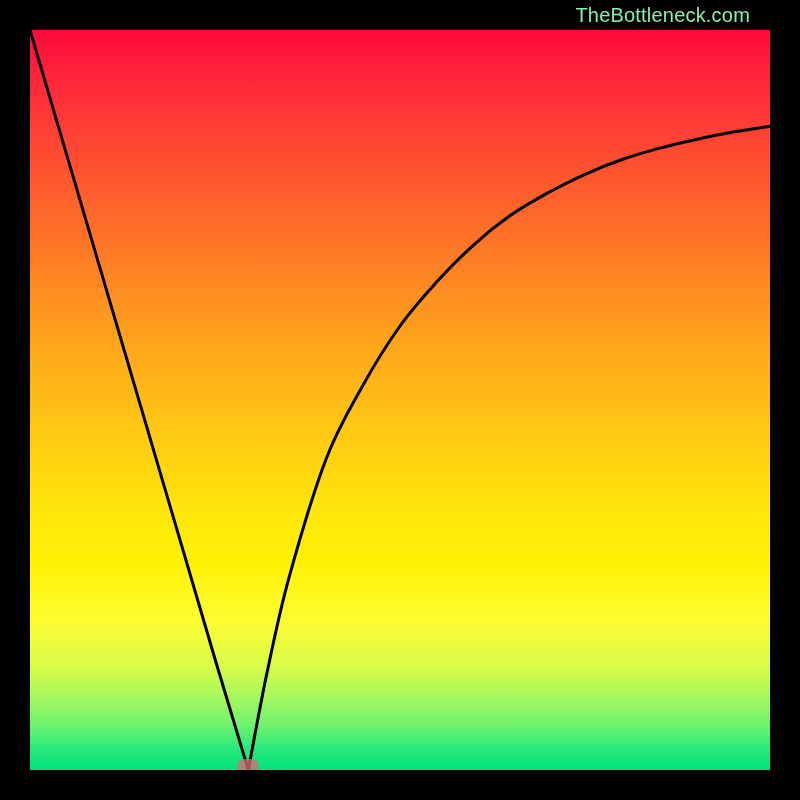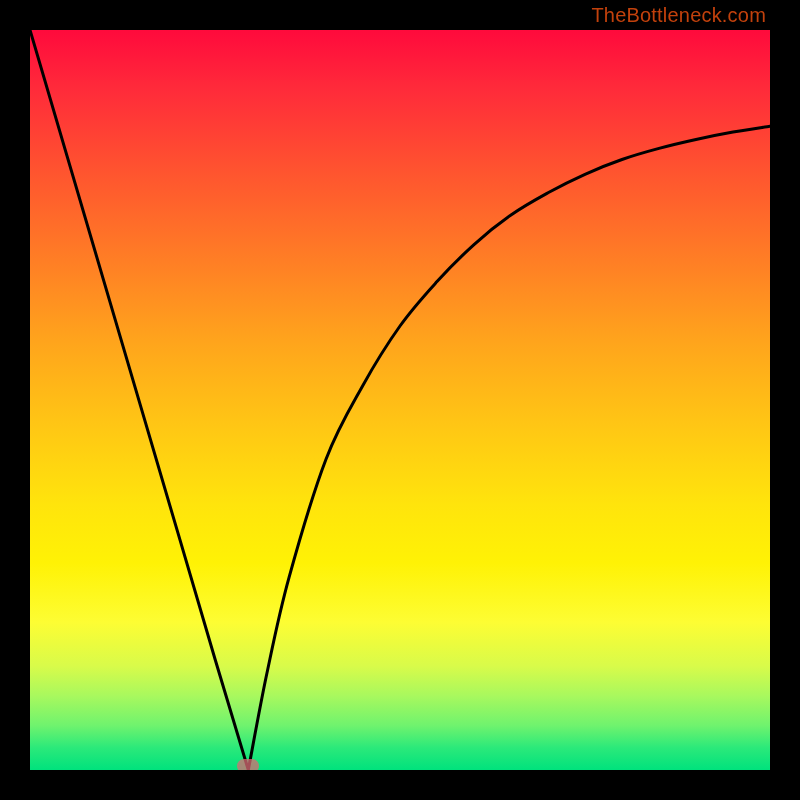--- a/index.html
+++ b/index.html
@@ -36,22 +36,22 @@
       #d8fb4a 86%,
       #a8f85e 90%,
       #6ff36e 94%,
       #2be97a 97%,
       #00e27d 100%
     );
   }
   .watermark {
     position: absolute;
     top: 4px;
-    right: 34px;
-    color: #c2410c;
+    right: 50px;
+    color: #86efac;
     font-size: 20px;
     font-weight: 500;
     z-index: 5;
     letter-spacing: 0.2px;
   }
   svg.curve {
     position: absolute;
     inset: 0;
     width: 740px;
     height: 740px;

